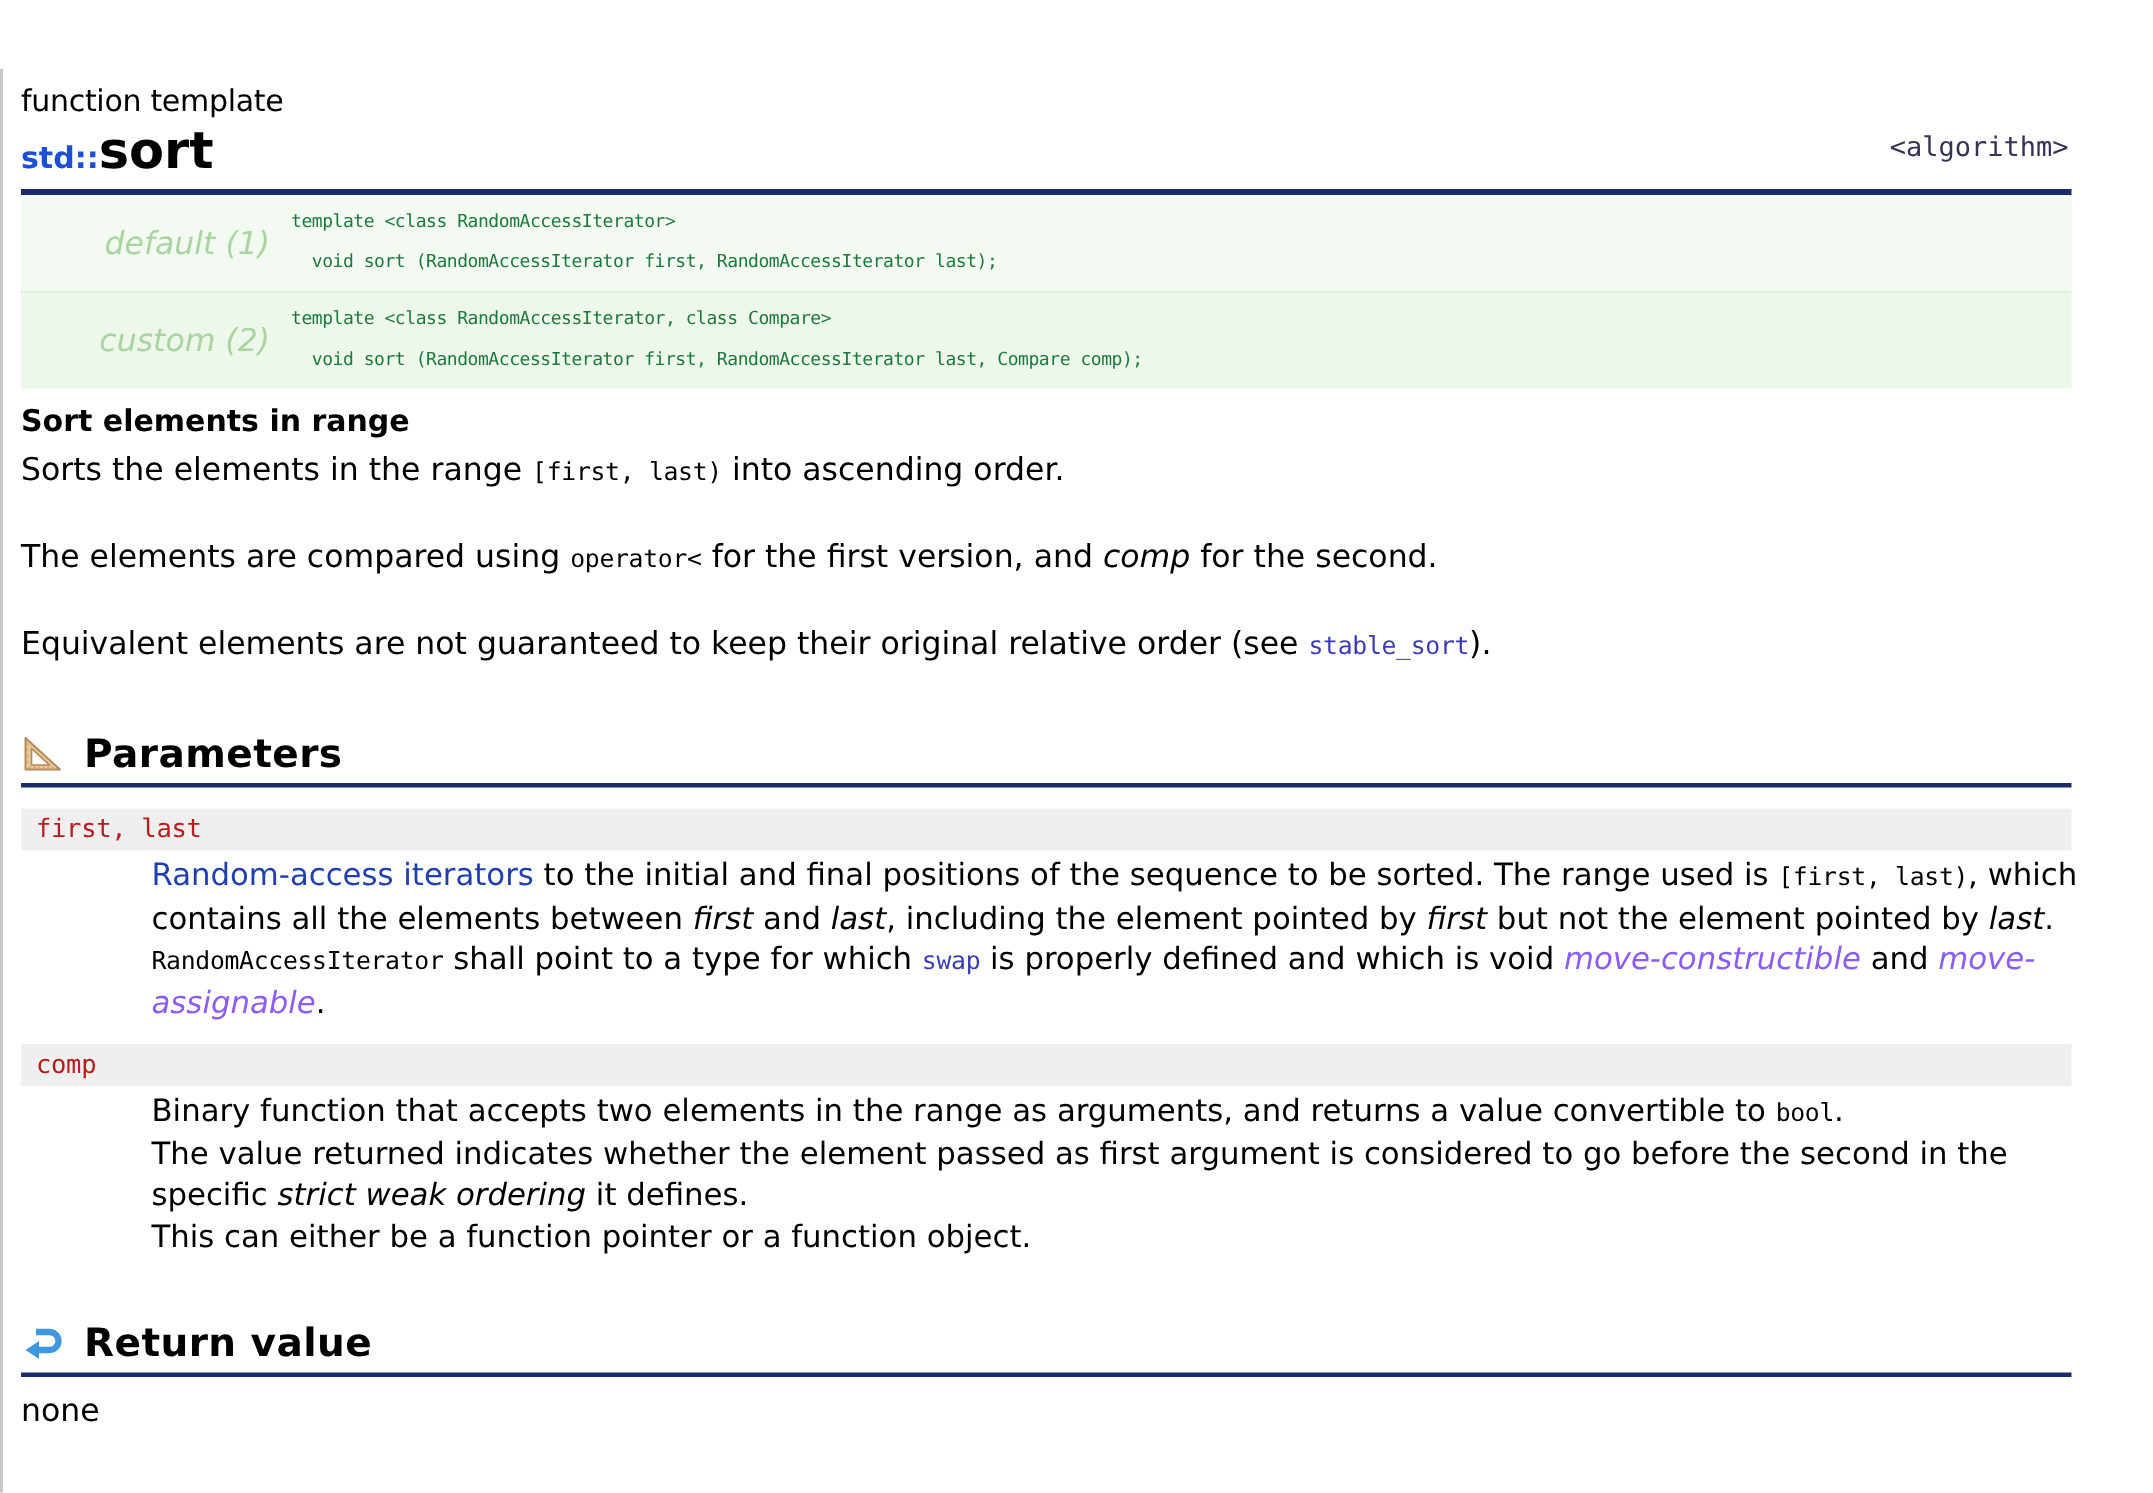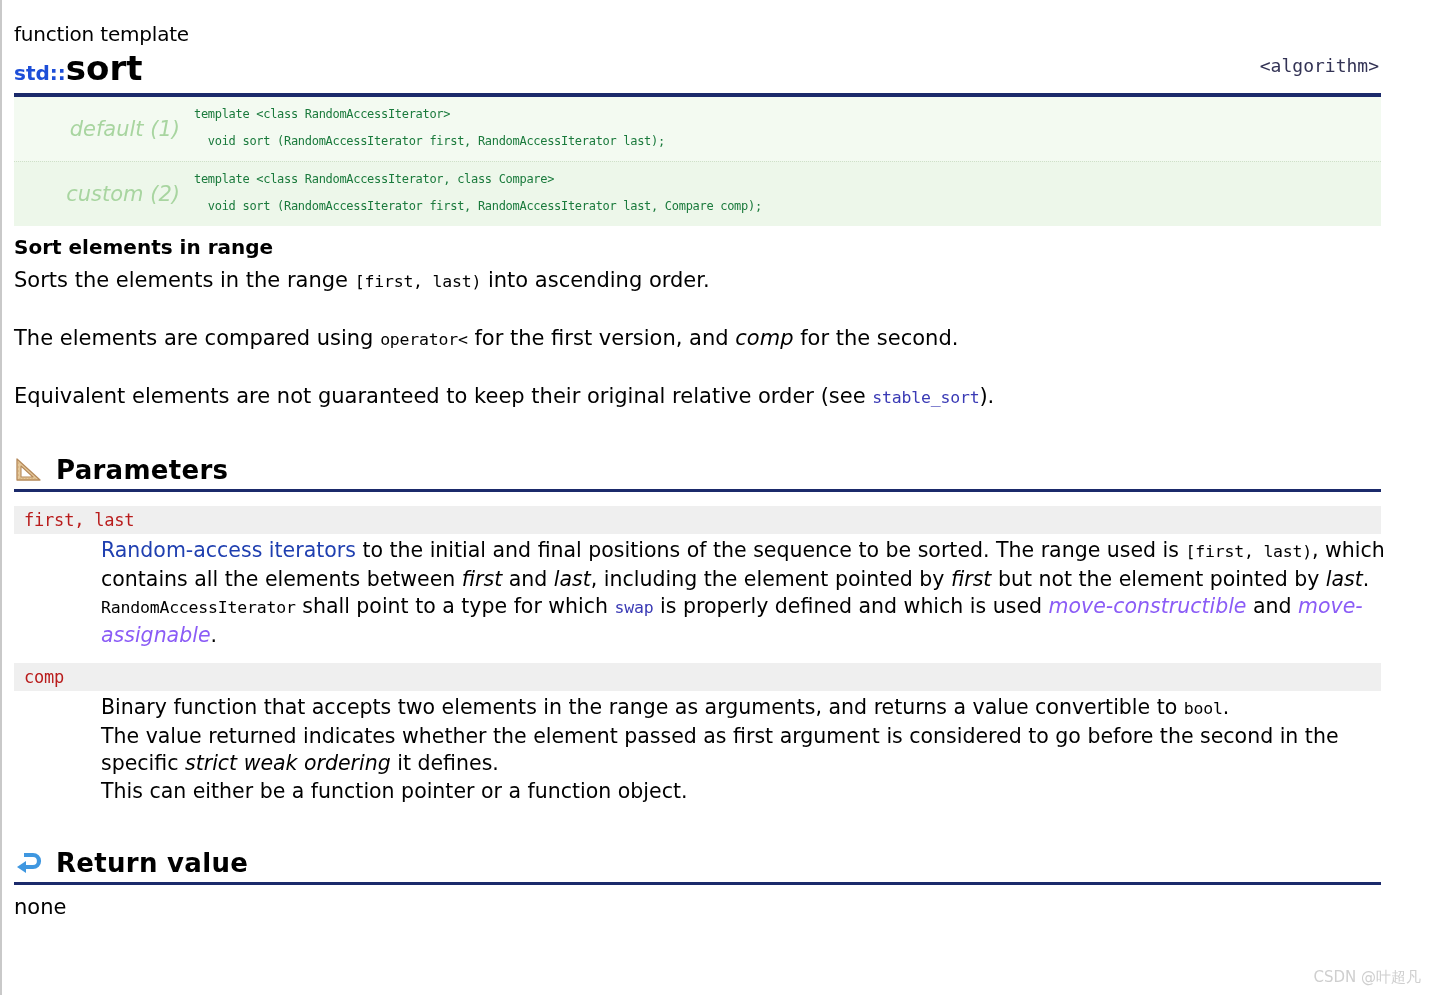--- a/index.html
+++ b/index.html
@@ -25,23 +25,24 @@
   .inner {
     padding: 0 0 0 12px;
     width: 1423px;
     box-sizing: border-box;
   }
 
   
   .kind {
     font-size: 20px;
     line-height: 26px;
-    padding-top: 21px;
+    padding-top: 8px;
     color: #000;
     letter-spacing: -0.2px;
+    margin-top: 46px;
   }
   .titlerow {
     position: relative;
     height: 42px;
   }
   .title {
     font-weight: bold;
     color: #000;
     font-size: 34px;
     line-height: 42px;
@@ -247,21 +248,21 @@
               <line x1="3" y1="20" x2="5" y2="20"></line>
             </g>
           </svg>
         </span>
         <span class="sec-title">Parameters</span>
       </div>
 
       <div class="param-name">first, last</div>
       <div class="param-desc">
         <span class="ln"><a href="#" class="link">Random-access iterators</a><span> to the initial and final positions of the sequence to be sorted. The range used is </span><code class="mono">[first, last)</code><span>, which contains all the elements between </span><span class="it">first</span><span> and </span><span class="it">last</span><span>, including the element pointed by </span><span class="it">first</span><span> but not the element pointed by </span><span class="it">last</span><span>.</span></span>
-        <span class="ln"><code class="mono">RandomAccessIterator</code><span> shall point to a type for which </span><a href="#" class="mono link">swap</a><span> is properly defined and which is used </span><a href="#" class="link it">move-constructible</a><span> and </span><a href="#" class="link it">move-assignable</a><span>.</span></span>
+        <span class="ln"><code class="mono">RandomAccessIterator</code><span> shall point to a type for which </span><a href="#" class="mono link">swap</a><span> is properly defined and which is void </span><a href="#" class="link it">move-constructible</a><span> and </span><a href="#" class="link it">move-assignable</a><span>.</span></span>
       </div>
 
       <div class="param-name">comp</div>
       <div class="param-desc">
         <span class="ln"><span>Binary function that accepts two elements in the range as arguments, and returns a value convertible to </span><code class="mono">bool</code><span>.</span></span>
         <span class="ln"><span>The value returned indicates whether the element passed as first argument is considered to go before the second in the specific </span><span class="it">strict weak ordering</span><span> it defines.</span></span>
         <span class="ln">This can either be a function pointer or a function object.</span>
       </div>
     </div>
 

